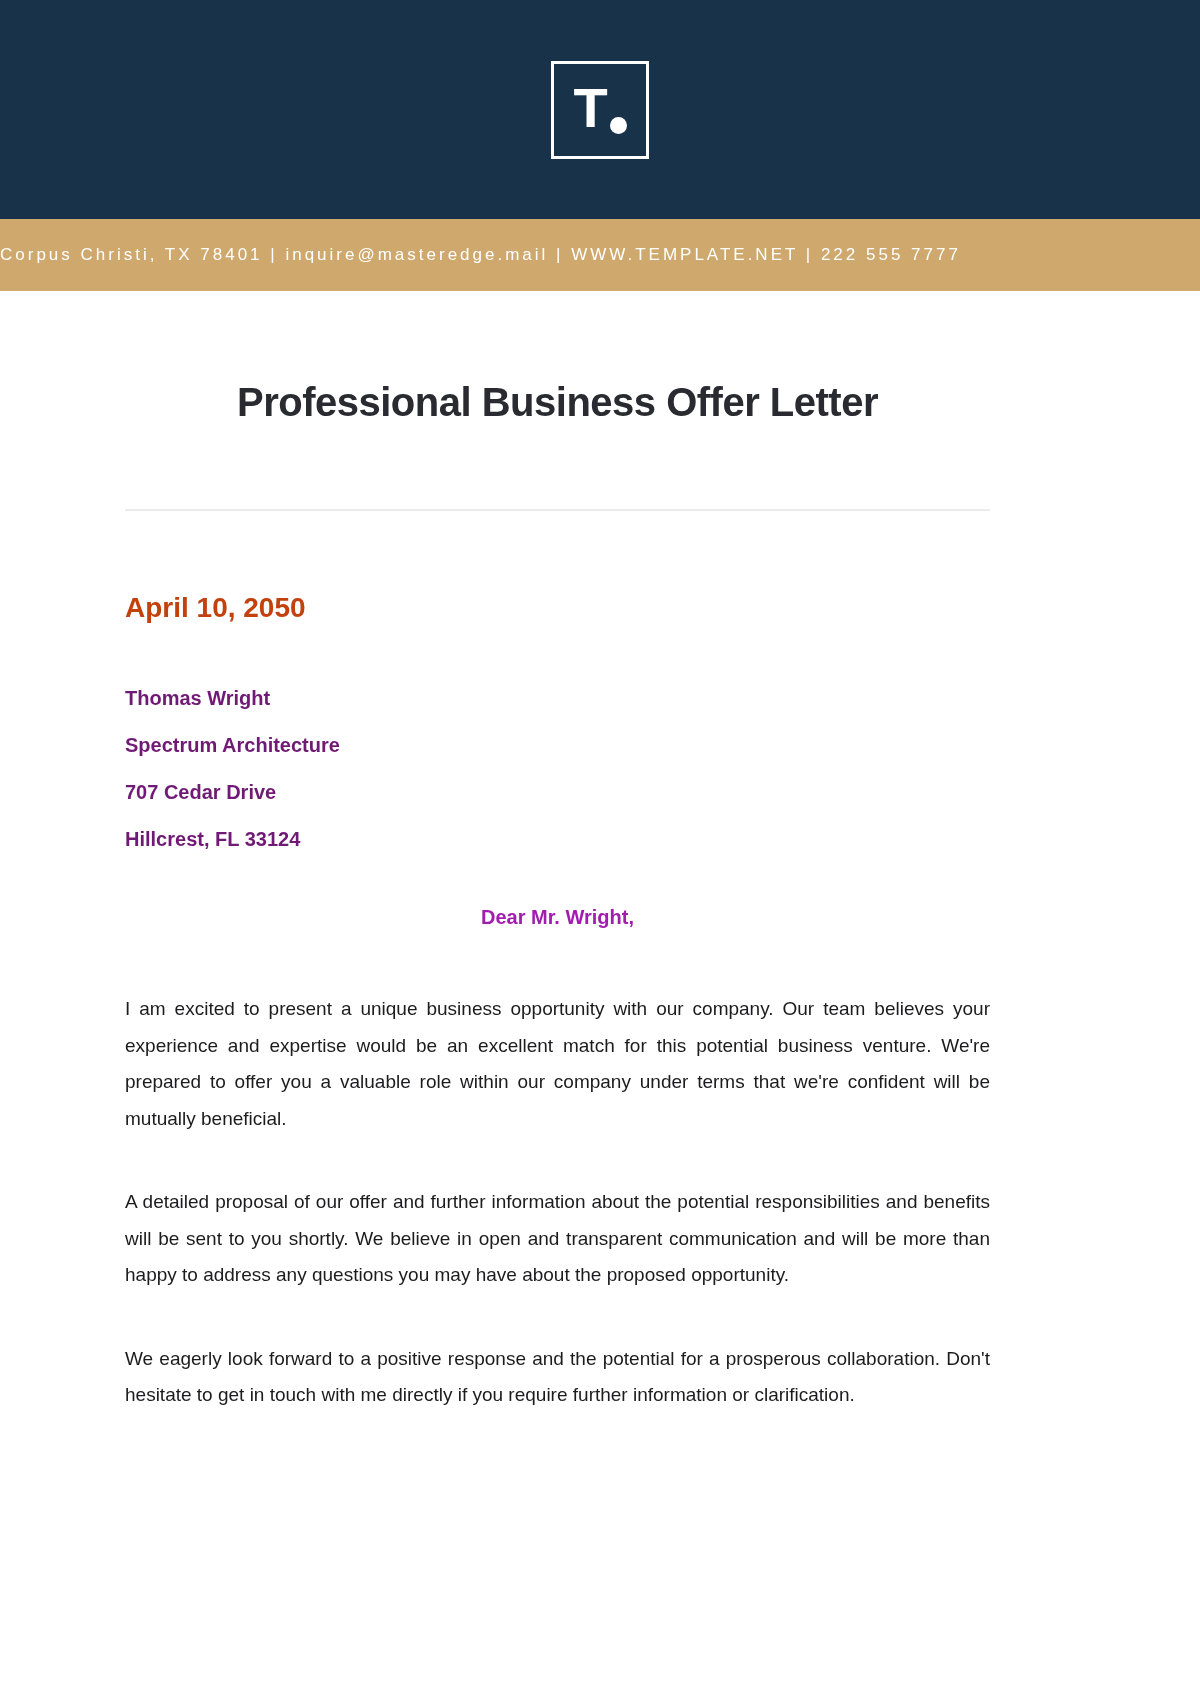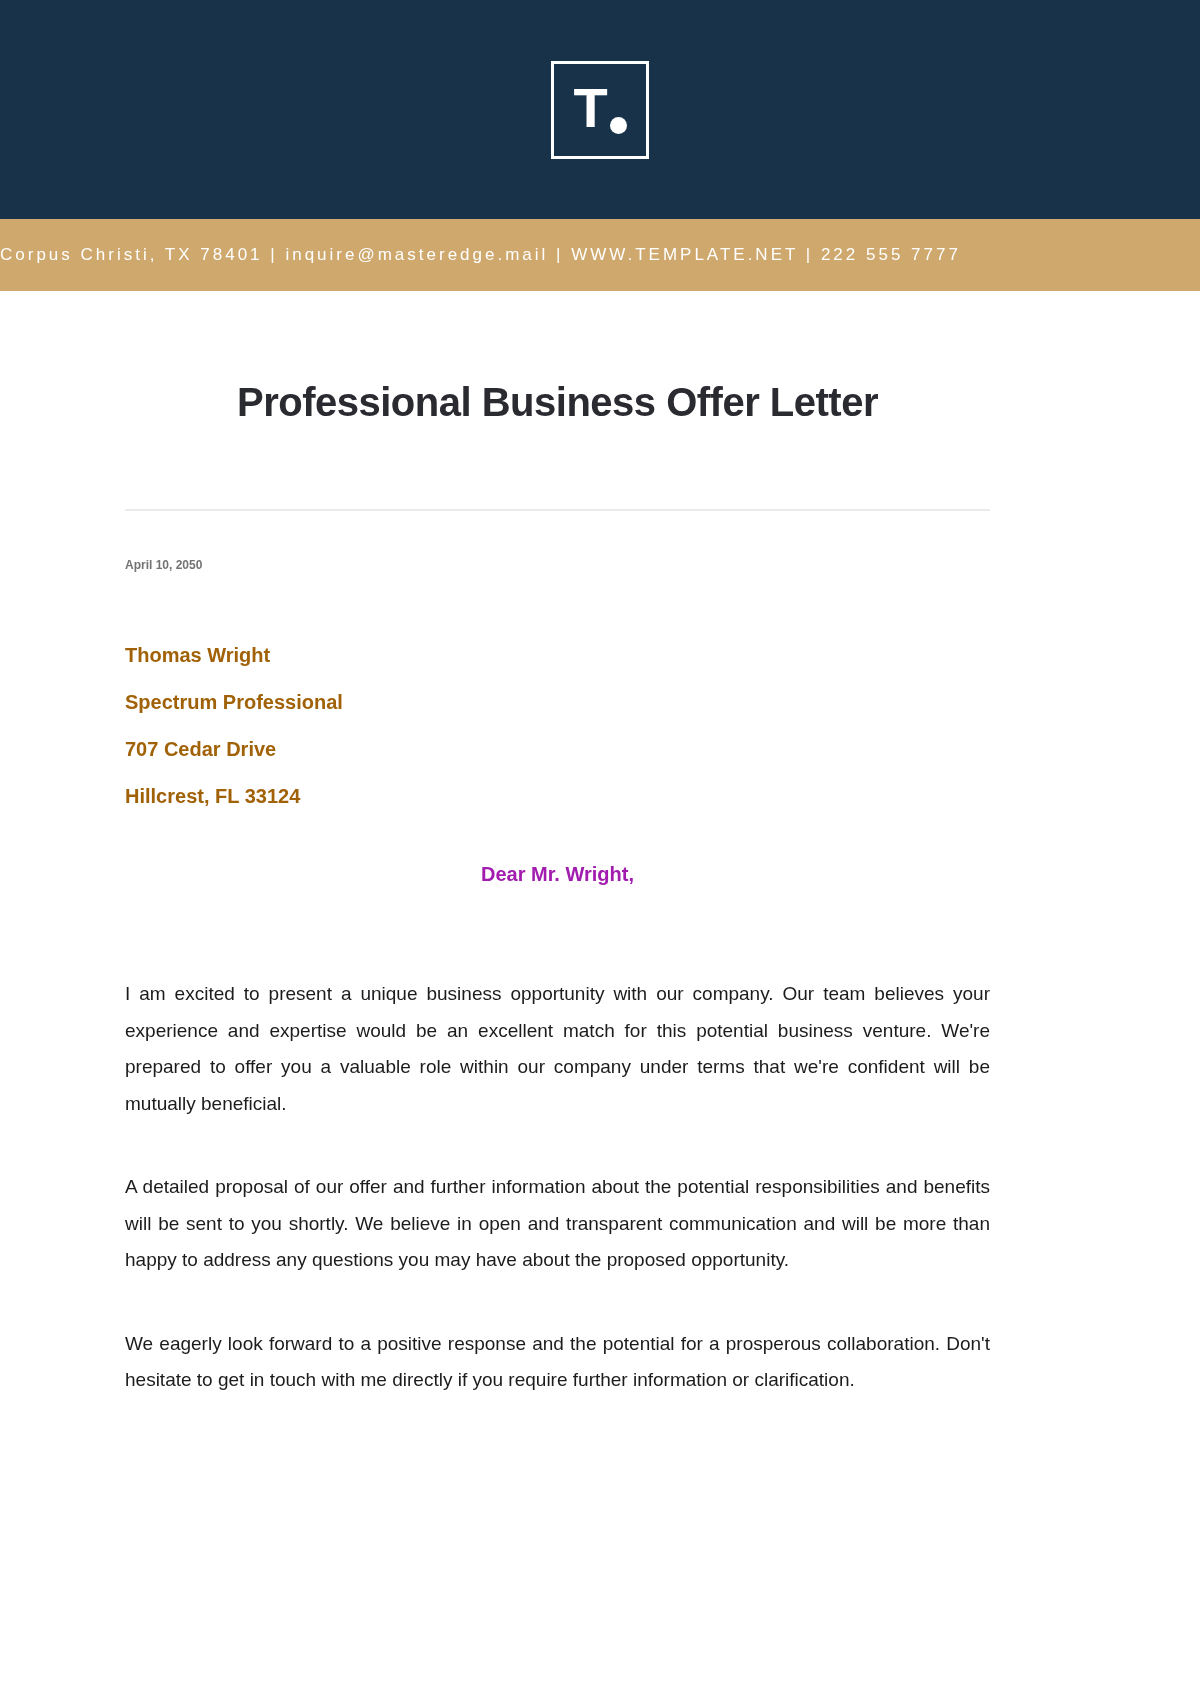--- a/index.html
+++ b/index.html
@@ -89,47 +89,47 @@
     font-weight: 700;
     color: #2a2a31;
     letter-spacing: -0.5px;
   }
   .title-divider {
     margin-top: 83px;
     height: 2px;
     background: #ebebeb;
   }
   .letter-date {
-    margin-top: 41px;
-    font-size: 12px;
+    margin-top: 84px;
+    font-size: 28px;
     line-height: 26px;
     font-weight: 700;
-    color: #737373;
+    color: #c2410c;
   }
   .recipient-block {
     margin-top: 64px;
   }
   .recipient-line {
     font-size: 20px;
     line-height: 26px;
     font-weight: 700;
-    color: #a16207;
+    color: #701a75;
     margin-bottom: 21px;
   }
   .recipient-line:last-child { margin-bottom: 16px; }
   .salutation {
     margin-top: 52px;
     font-size: 20px;
     line-height: 26px;
     font-weight: 700;
     color: #a21caf;
     text-align: center;
   }
   .body-paragraph {
-    margin-top: 89px;
+    margin-top: 61px;
     font-size: 19px;
     line-height: 36.5px;
     color: #1c1c1e;
     text-align: justify;
   }
   .body-paragraph + .body-paragraph {
     margin-top: 47px;
   }
 </style>
 </head>
@@ -153,21 +153,21 @@
   <div class="letter">
 
     <div class="letter-title">Professional Business Offer Letter</div>
 
     <div class="title-divider"></div>
 
     <div class="letter-date">April 10, 2050</div>
 
     <div class="recipient-block">
       <div class="recipient-line">Thomas Wright</div>
-      <div class="recipient-line">Spectrum Professional</div>
+      <div class="recipient-line">Spectrum Architecture</div>
       <div class="recipient-line">707 Cedar Drive</div>
       <div class="recipient-line">Hillcrest, FL 33124</div>
     </div>
 
     <div class="salutation">Dear Mr. Wright,</div>
 
     <p class="body-paragraph">I am excited to present a unique business opportunity with our company. Our team believes your experience and expertise would be an excellent match for this potential business venture. We're prepared to offer you a valuable role within our company under terms that we're confident will be mutually beneficial.</p>
 
     <p class="body-paragraph">A detailed proposal of our offer and further information about the potential responsibilities and benefits will be sent to you shortly. We believe in open and transparent communication and will be more than happy to address any questions you may have about the proposed opportunity.</p>
 

